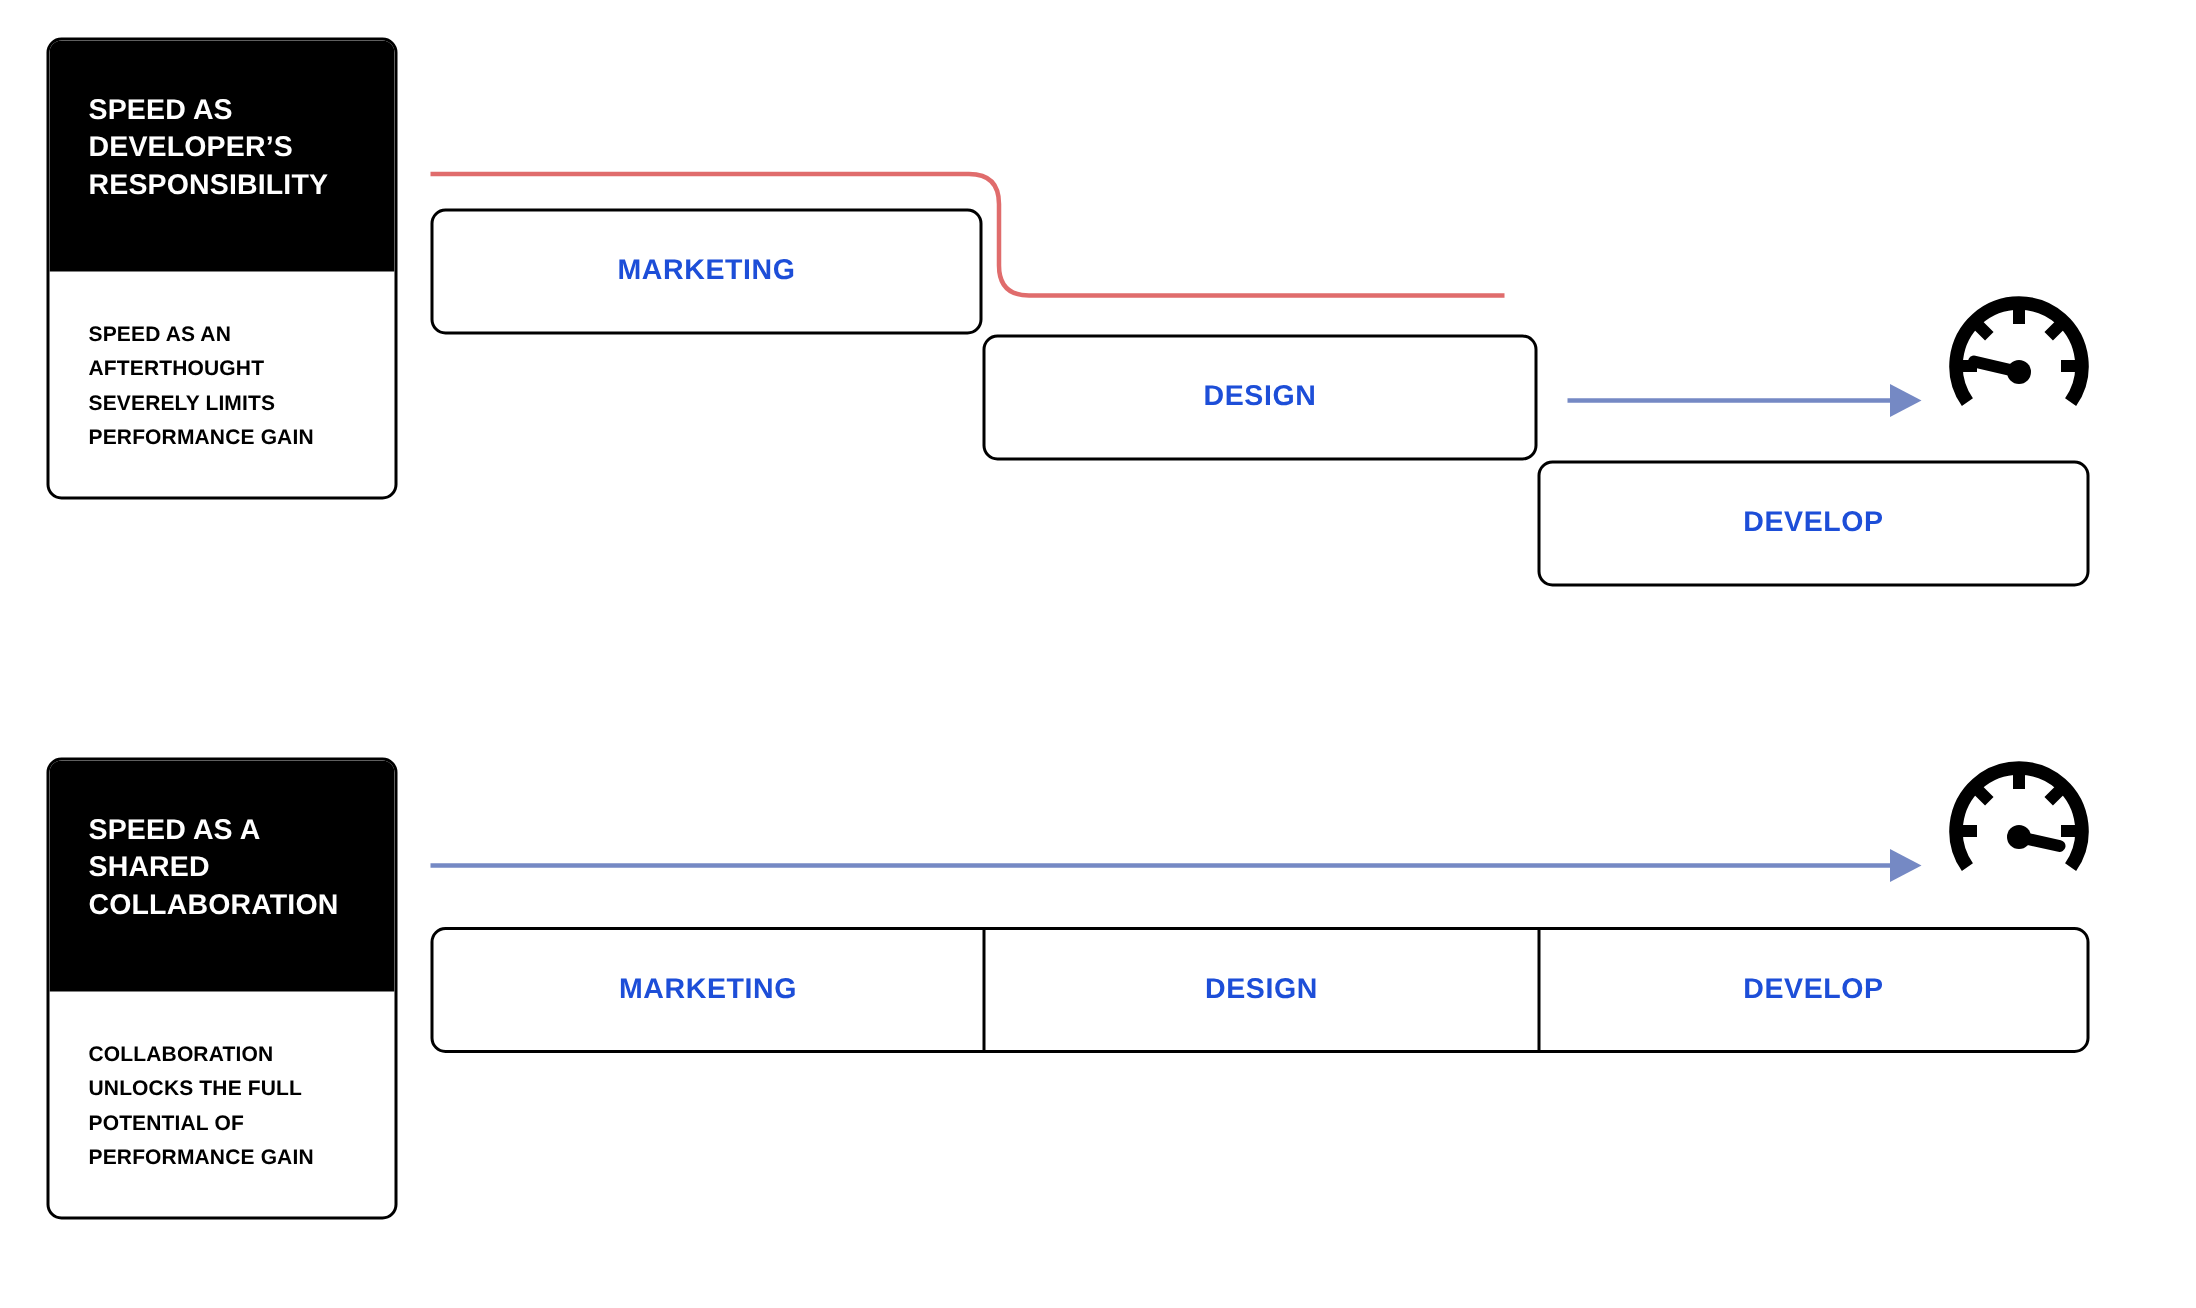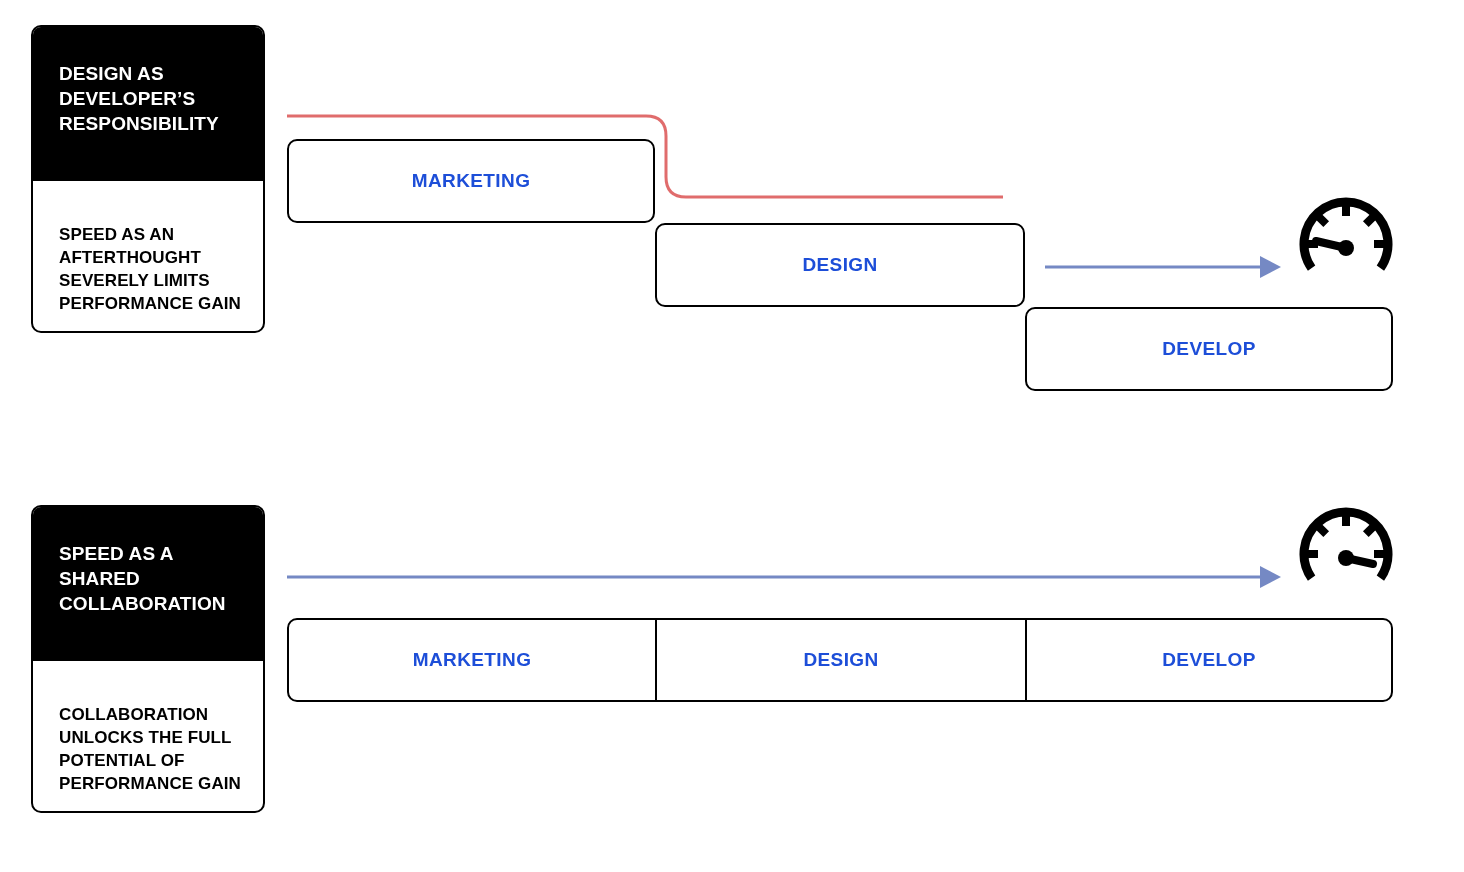--- a/index.html
+++ b/index.html
@@ -18,22 +18,22 @@
   }
   .card-head{
     height:154px;box-sizing:border-box;
     background:var(--card-black,#000);color:var(--card-text-light,#fff);
     padding:34px 14px 0 26px;
     font-weight:700;font-size:19px;line-height:25px;
     white-space:pre-line;letter-spacing:0.1px;
   }
   .card-body{
     box-sizing:border-box;
-    padding:42px 10px 0 26px;color:var(--card-text-dark,#000);
-    font-weight:700;font-size:17px;line-height:23px;
+    padding:30px 10px 0 26px;color:var(--card-text-dark,#000);
+    font-weight:700;font-size:14px;line-height:23px;
     white-space:pre-line;letter-spacing:0.1px;
   }
 
   
   .pbox{
     position:absolute;border:2px solid var(--box-border,#000);border-radius:10px;
     background:#fff;box-sizing:border-box;
     display:flex;align-items:center;justify-content:center;
   }
   .plabel{font-weight:700;font-size:19px;letter-spacing:0.4px;color:#1d4ed8;}
@@ -88,21 +88,21 @@
     </g>
 
     <g transform="translate(1346,554)">
       <use href="#gauge-body"></use>
       <line x1="0" y1="4" x2="27" y2="10" stroke="#000" stroke-width="8" stroke-linecap="round"></line>
       <circle cx="0" cy="4" r="8" fill="#000"></circle>
     </g>
   </svg>
 
   <article class="card" style="top:25px;">
-    <div class="card-head">DESIGN AS
+    <div class="card-head">SPEED AS
 DEVELOPER’S
 RESPONSIBILITY</div>
     <div class="card-body">SPEED AS AN
 AFTERTHOUGHT
 SEVERELY LIMITS
 PERFORMANCE GAIN</div>
   </article>
 
   <div class="pbox" style="left:287px;top:139px;width:368px;height:84px;">
     <span class="plabel">MARKETING</span>

